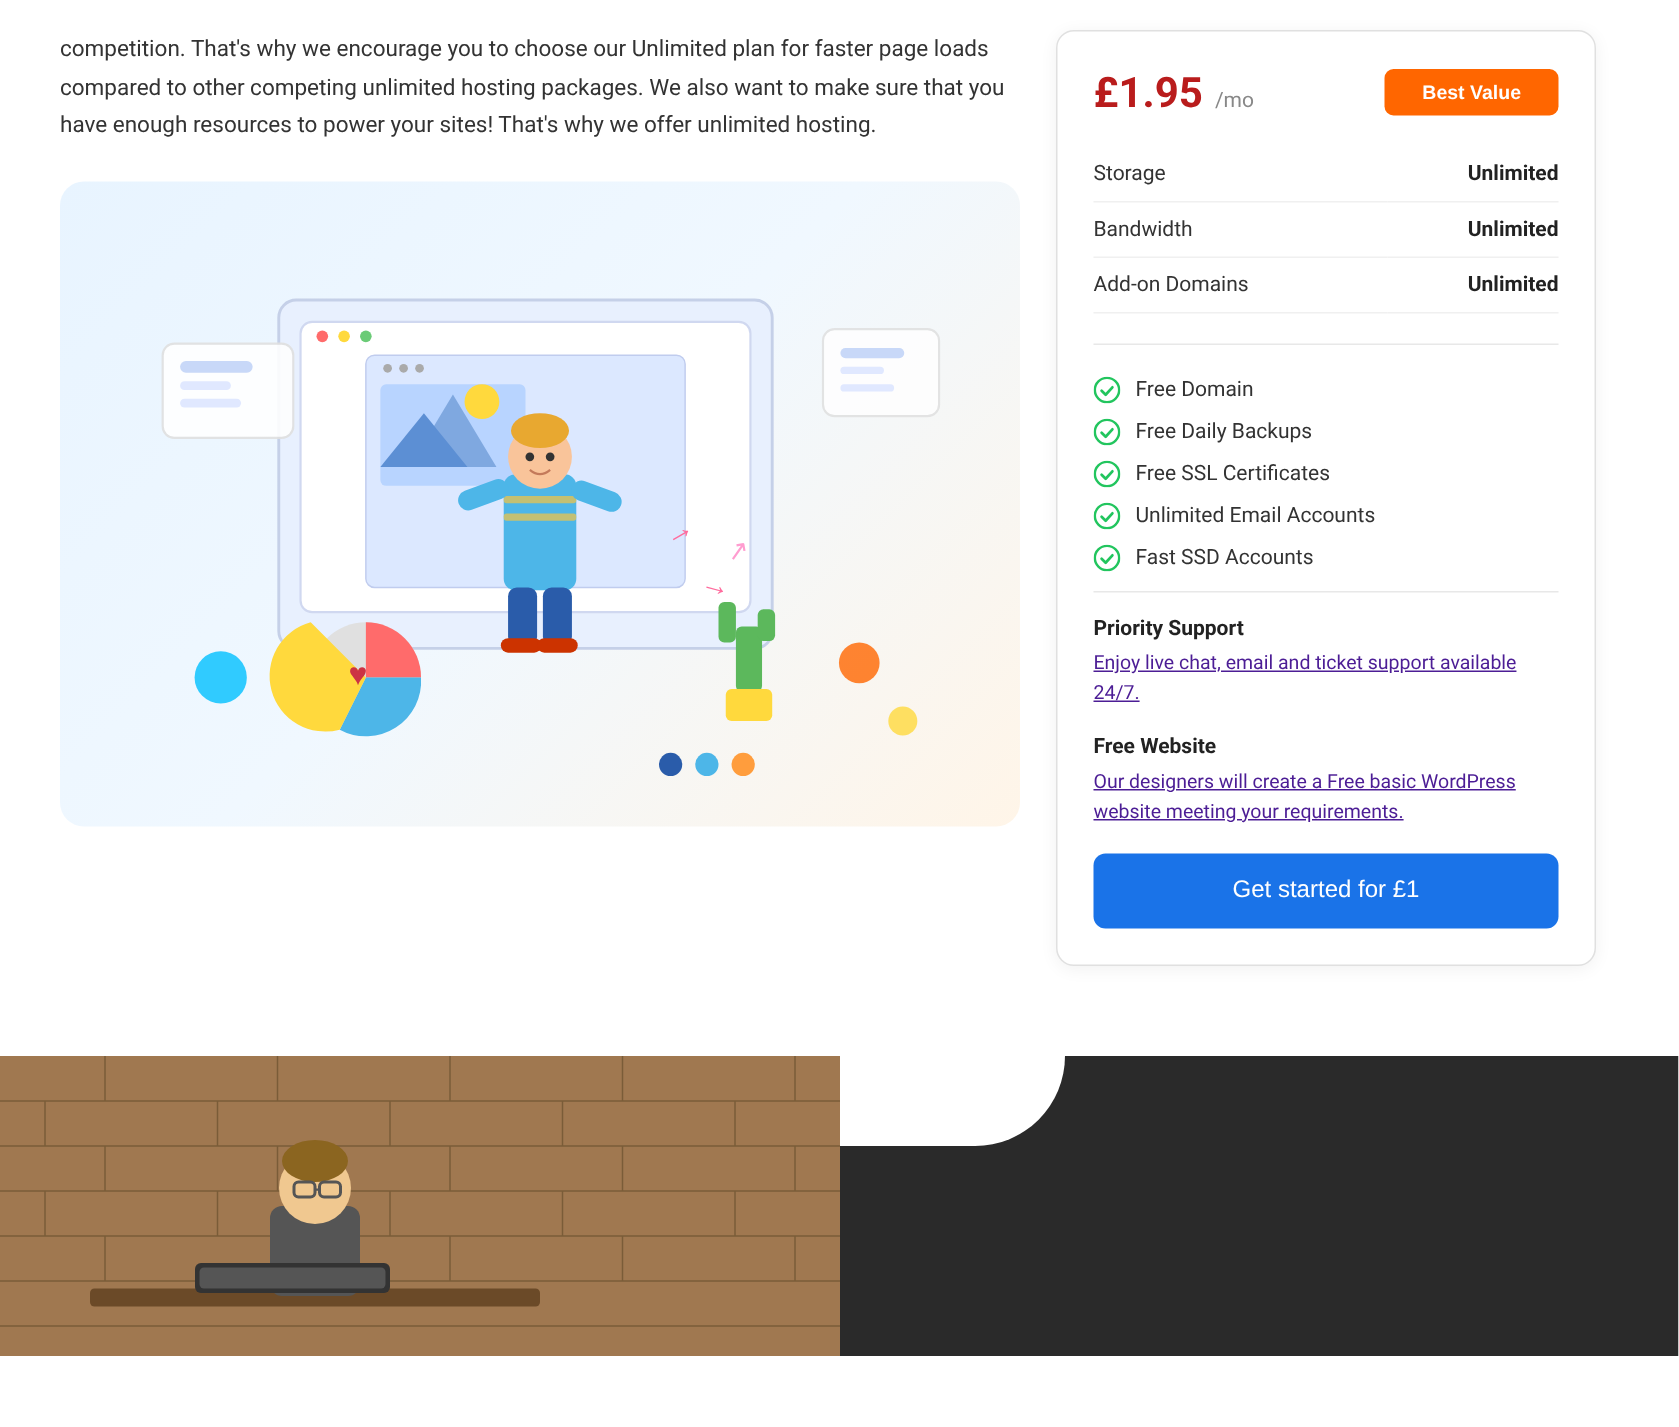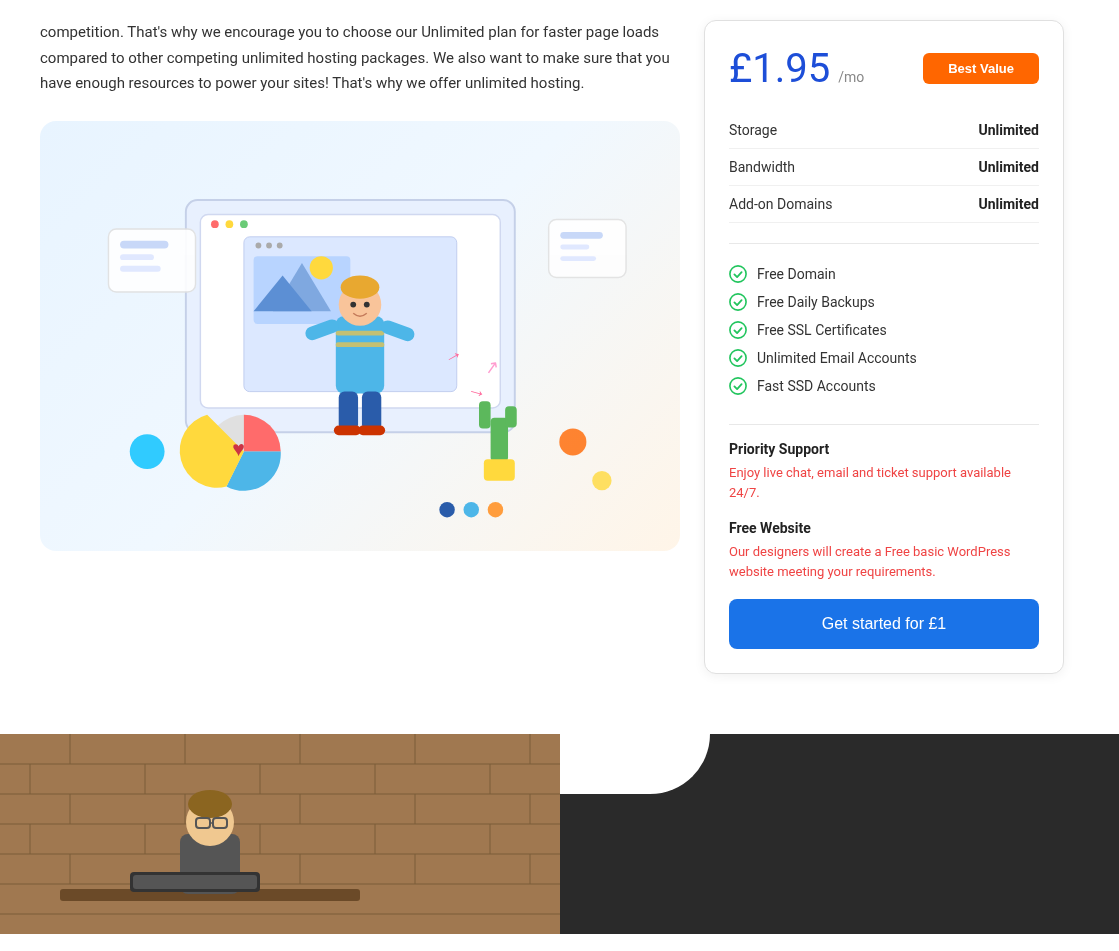--- a/index.html
+++ b/index.html
@@ -63,23 +63,23 @@
     }
 
     .price-row {
       display: flex;
       align-items: center;
       justify-content: space-between;
       margin-bottom: 20px;
     }
 
     .price-amount {
-      font-size: 40px;
-      font-weight: 400;
-      color: #1d4ed8;
+      font-size: 28px;
+      font-weight: 700;
+      color: #b91c1c;
     }
 
     .price-period {
       font-size: 14px;
       color: #888;
       margin-left: 4px;
     }
 
     .price-tag-btn {
       background: #ff6600;
@@ -115,21 +115,21 @@
     }
 
     .divider {
       border: none;
       border-top: 1px solid #e8e8e8;
       margin: 8px 0 16px 0;
     }
 
     .features-list {
       list-style: none;
-      margin-bottom: 24px;
+      margin-bottom: 8px;
     }
 
     .features-list li {
       display: flex;
       align-items: center;
       gap: 10px;
       font-size: 14px;
       color: #333;
       padding: 5px 0;
     }
@@ -152,22 +152,23 @@
 
     .support-block h4 {
       font-size: 14px;
       font-weight: 700;
       color: #222;
       margin-bottom: 6px;
     }
 
     .support-block p {
       font-size: 13px;
-      color: #ef4444;
+      color: #4c1d95;
       line-height: 1.5;
+      text-decoration: underline;
     }
 
     .cta-button {
       display: block;
       width: 100%;
       background: #1a73e8;
       color: #fff;
       border: none;
       border-radius: 8px;
       padding: 16px;

